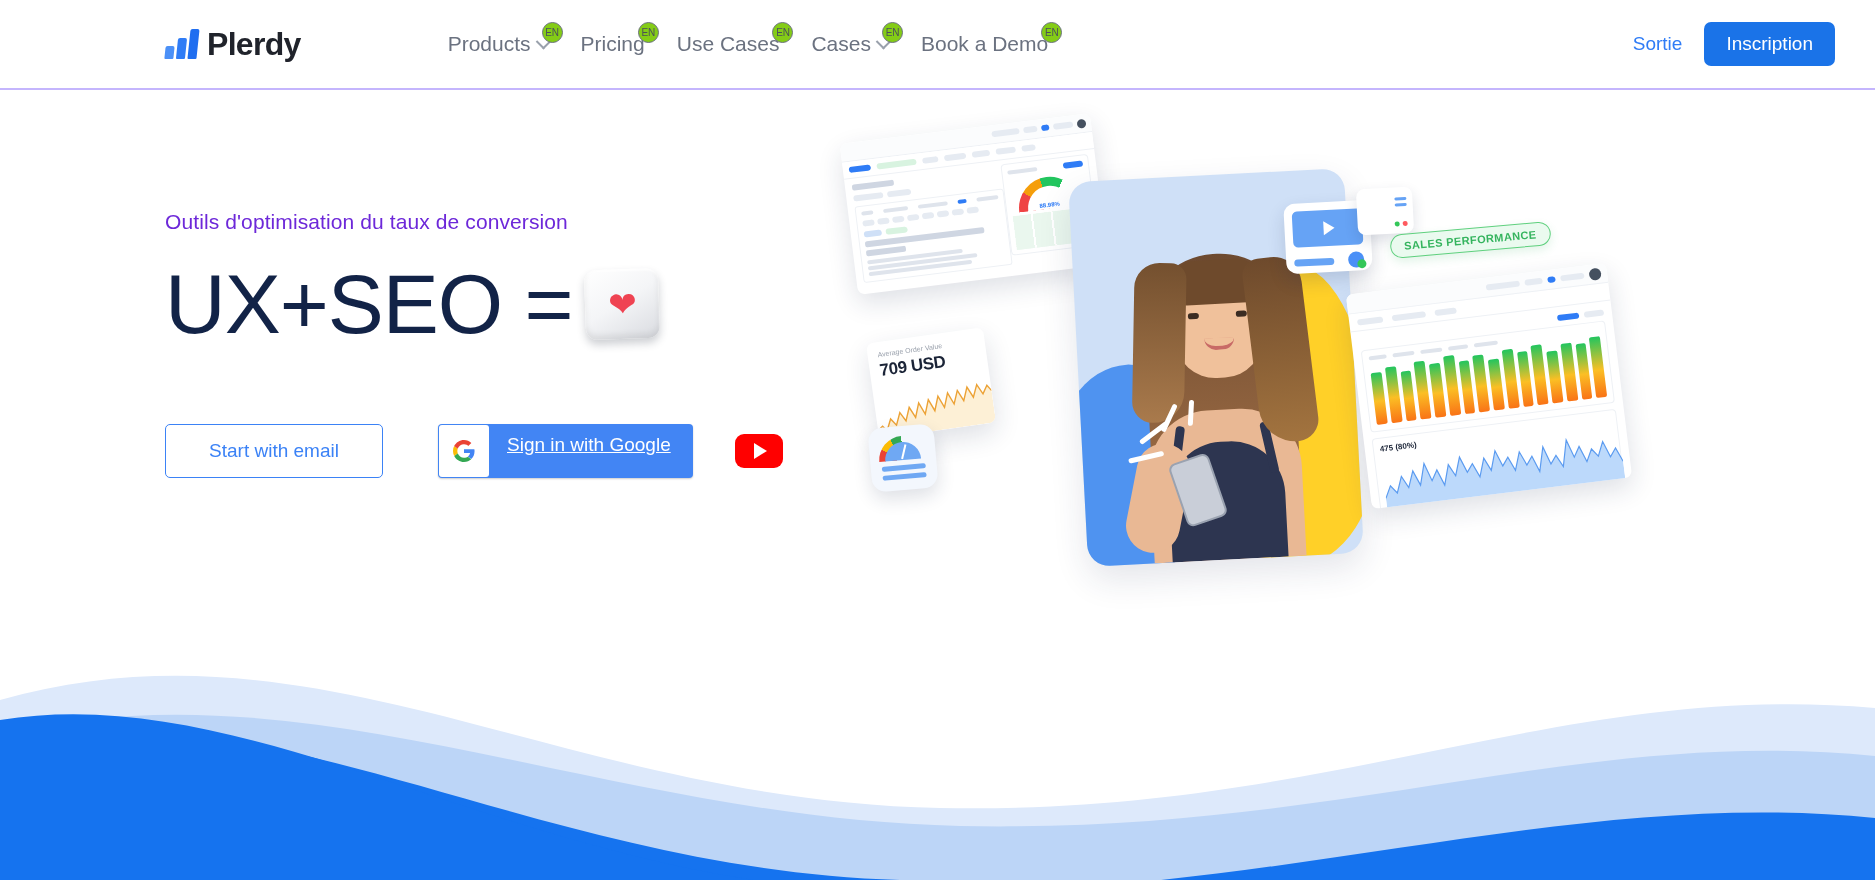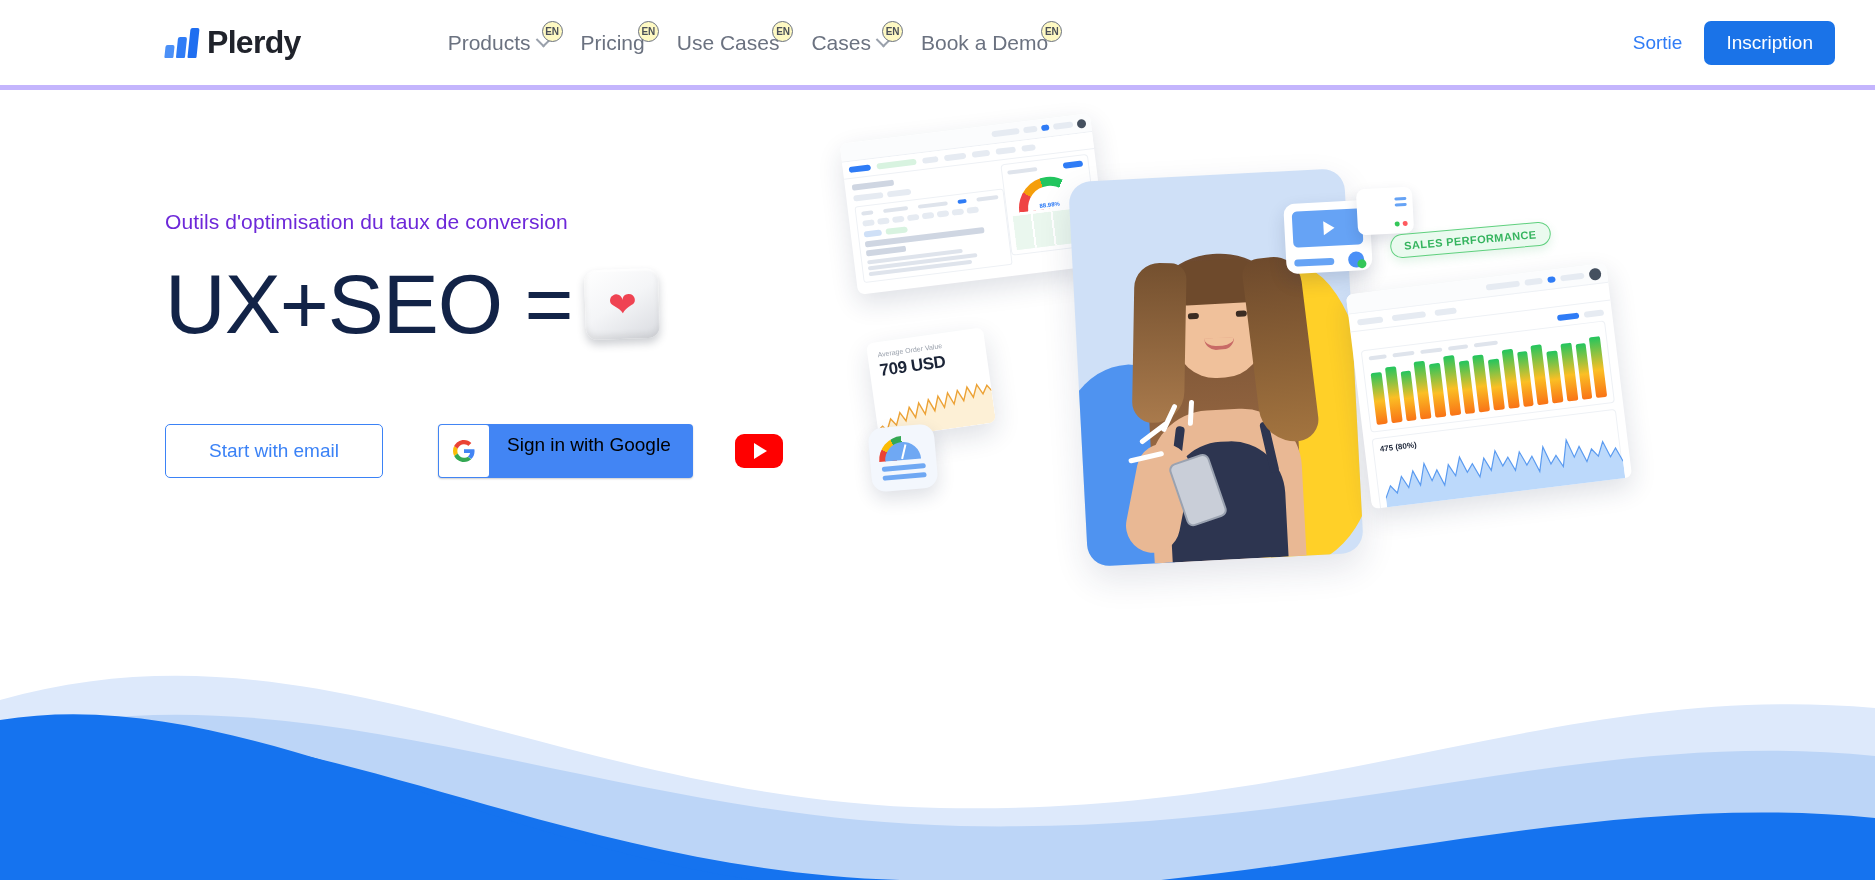--- a/index.html
+++ b/index.html
@@ -7,21 +7,21 @@
     width: 1875px; height: 880px;
     background: #ffffff;
     font-family: "Liberation Sans", sans-serif;
     overflow: hidden;
   }
   .page { position: relative; width: 1875px; height: 880px; background:#fff; overflow:hidden; }
 
   
   .header {
     position: absolute; top:0; left:0; width:1875px; height:90px;
-    background:#fff; border-bottom:5px solid #c4b5fd;
+    background:#fff; border-bottom:2px solid #c4b5fd;
     display:flex; align-items:center; z-index:40;justify-content:space-between;
   }
   .logo-wrap { display:flex; align-items:center; margin-left:165px; gap:0; }
   .logo-bars { display:flex; align-items:flex-end; gap:3px; height:30px; margin-right:9px; }
   .logo-bars i { display:block; width:9px; background:#2f7cf6; border-radius:2px 2px 1px 1px; }
   .logo-bars i:nth-child(1){ height:13px; background:#4b90f7; transform:skewX(-6deg); }
   .logo-bars i:nth-child(2){ height:21px; background:#2f7cf6; transform:skewX(-6deg); }
   .logo-bars i:nth-child(3){ height:30px; background:#1f6ef0; transform:skewX(-6deg); }
   .logo-text { font-size:32px; font-weight:bold; color:#20232b; letter-spacing:-0.7px; }
   .flag { width:26px; height:16px; border-radius:2px; overflow:hidden; margin-left:6px; align-self:flex-start; margin-top:3px; }
@@ -34,21 +34,21 @@
     font-size:21px; color:#6b7280; padding:0 16px; cursor:pointer; white-space:nowrap;
   }
   .nav-item .caret {
     width:11px; height:11px; border-right:2px solid #9aa1ac; border-bottom:2px solid #9aa1ac;
     transform:rotate(45deg) translate(-2px,-2px); display:inline-block;
   }
   .en-badge {
     position:absolute; top:-10px; right:2px;
     width:21px; height:21px; border:1px solid #6b7280; border-radius:50%;
     font-size:10px; line-height:19px; text-align:center; color:#4b5058;
-    font-weight:bold; background:#fef9c3; letter-spacing:-0.3px;
+    font-weight:normal; background:#84cc16; letter-spacing:-0.3px;
   }
   .nav-right { margin-left:auto; display:flex; align-items:center; gap:0; margin-right:40px; }
   .link-signout { font-size:19px; color:#2f7cf6; padding:0 22px; cursor:pointer; }
   .btn-signup {
     background:#1a73e8; color:#fff; font-size:19px; border-radius:7px;
     padding:11px 22px; cursor:pointer; border:none; font-family:inherit;
   }
 
   
   .hero-left { position:absolute; left:165px; top:210px; width:720px; z-index:20; }
@@ -81,21 +81,21 @@
     margin-left:55px; height:54px; display:flex; align-items:stretch;
     background:#4285f4; border-radius:4px; overflow:hidden;
     box-shadow:0 1px 2px rgba(0,0,0,.2); cursor:pointer;
   }
   .btn-google .gtile {
     width:50px; background:#fff; display:flex; align-items:center; justify-content:center;
     margin:1px; border-radius:3px;
   }
   .btn-google .glabel {
     display:flex; align-items:center; padding:0 22px 12px 17px;
-    color:#000000; font-size:19px; white-space:nowrap;
+    color:#ffffff; font-size:19px; white-space:nowrap;text-decoration:underline;
   }
   .btn-youtube {
     margin-left:42px; width:48px; height:34px; background:#ff0000;
     border-radius:9px; display:flex; align-items:center; justify-content:center; cursor:pointer;
   }
   .btn-youtube .tri {
     width:0; height:0; border-left:13px solid #fff;
     border-top:8px solid transparent; border-bottom:8px solid transparent; margin-left:3px;
   }
 

